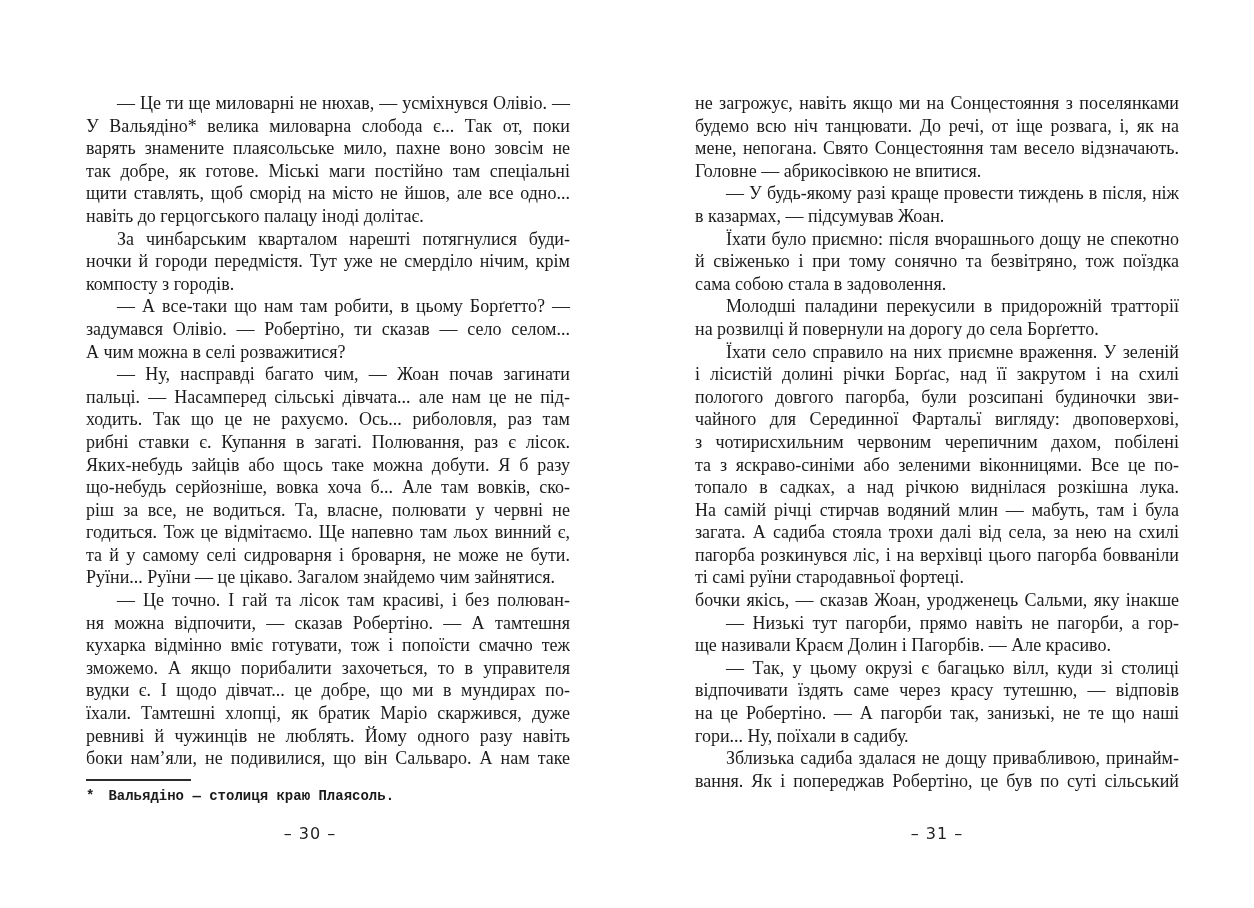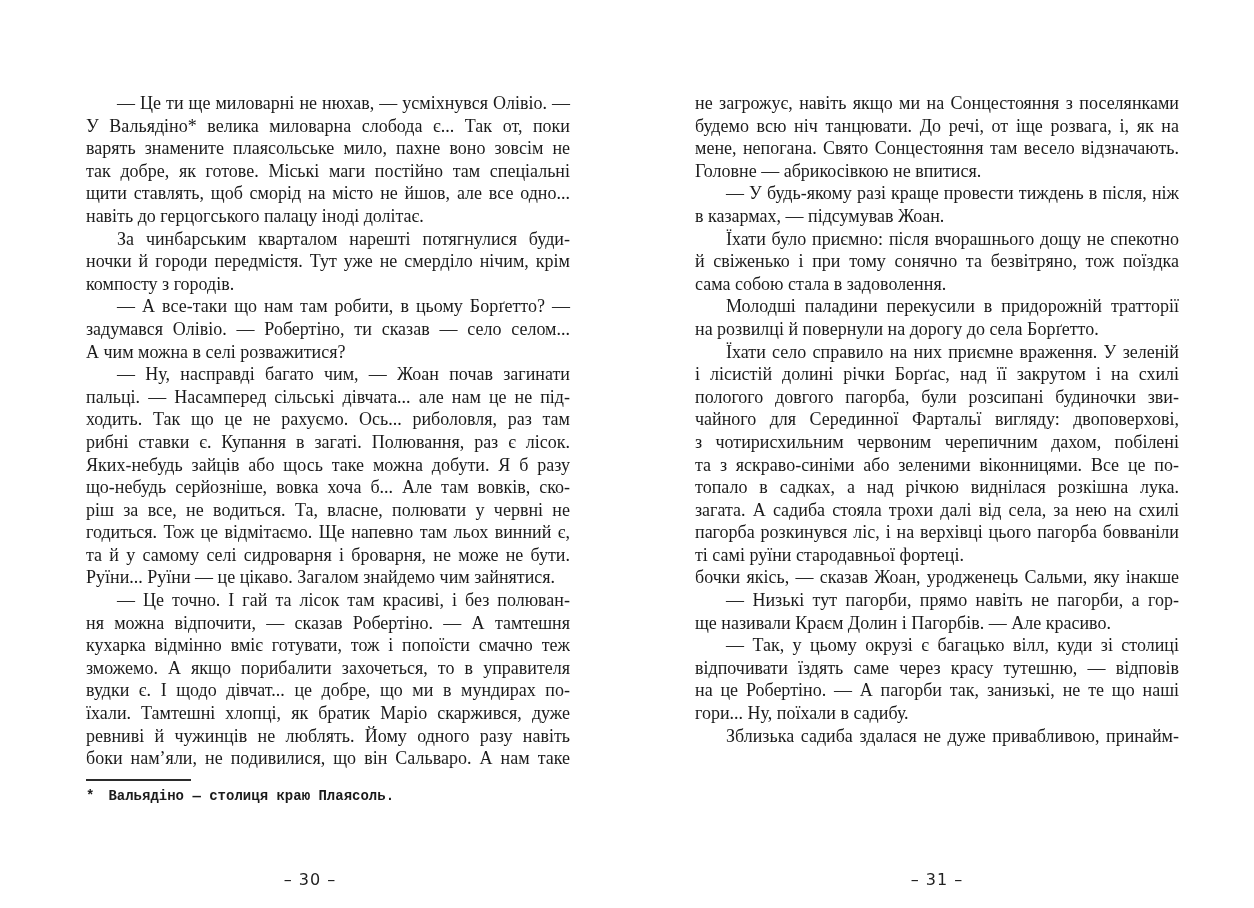--- a/index.html
+++ b/index.html
@@ -42,21 +42,21 @@
   }
   .footnote-text {
     font-family: Liberation Mono, monospace;
     font-size: 14px;
     font-weight: bold;
     color: #1b1b1b;
   }
   .footnote-text .marker { margin-right: 14px; }
   .page-number {
     position: absolute;
-    top: 870px;
+    top: 824px;
     width: 484px;
     text-align: center;
     font-family: "DejaVu Sans", sans-serif;
     font-size: 16px;
     letter-spacing: 1px;
     color: #222222;
   }
   .page-number.left  { left: 68px; }
   .page-number.right { left: 695px; }
 </style>
@@ -110,31 +110,33 @@
       <div class="line nojust">сама собою стала в задоволення.</div>
       <div class="line indent">Молодші паладини перекусили в придорожній тратторії</div>
       <div class="line nojust">на розвилці й повернули на дорогу до села Борґетто.</div>
       <div class="line indent">Їхати село справило на них приємне враження. У зеленій</div>
       <div class="line">і лісистій долині річки Борґас, над її закрутом і на схилі</div>
       <div class="line">пологого довгого пагорба, були розсипані будиночки зви-</div>
       <div class="line">чайного для Серединної Фартальї вигляду: двоповерхові,</div>
       <div class="line">з чотирисхильним червоним черепичним дахом, побілені</div>
       <div class="line">та з яскраво-синіми або зеленими віконницями. Все це по-</div>
       <div class="line">топало в садках, а над річкою виднілася розкішна лука.</div>
+      <div class="line">На самій річці стирчав водяний млин — мабуть, там і була</div>
       <div class="line">загата. А садиба стояла трохи далі від села, за нею на схилі</div>
       <div class="line">пагорба розкинувся ліс, і на верхівці цього пагорба бовваніли</div>
       <div class="line nojust">ті самі руїни стародавньої фортеці.</div>
       <div class="line">бочки якісь, — сказав Жоан, уродженець Сальми, яку інакше</div>
       <div class="line indent">— Низькі тут пагорби, прямо навіть не пагорби, а гор-</div>
       <div class="line nojust">ще називали Краєм Долин і Пагорбів. — Але красиво.</div>
       <div class="line indent">— Так, у цьому окрузі є багацько вілл, куди зі столиці</div>
       <div class="line">відпочивати їздять саме через красу тутешню, — відповів</div>
       <div class="line">на це Робертіно. — А пагорби так, занизькі, не те що наші</div>
       <div class="line nojust">гори... Ну, поїхали в садибу.</div>
-      <div class="line indent">Зблизька садиба здалася не дуже привабливою, принайм-</div>
+      <div class="line indent">Зблизька садиба здалася не дощу привабливою, принайм-</div>
+      <div class="line">вання. Як і попереджав Робертіно, це був по суті сільський</div>
     </div>
 
   <div class="footnote">
     <div class="footnote-rule"></div>
     <div class="footnote-text">
       <span class="marker">*</span><span>Вальядіно — столиця краю Плаясоль.</span>
     </div>
   </div>
 
   <div class="page-number left">– 30 –</div>

